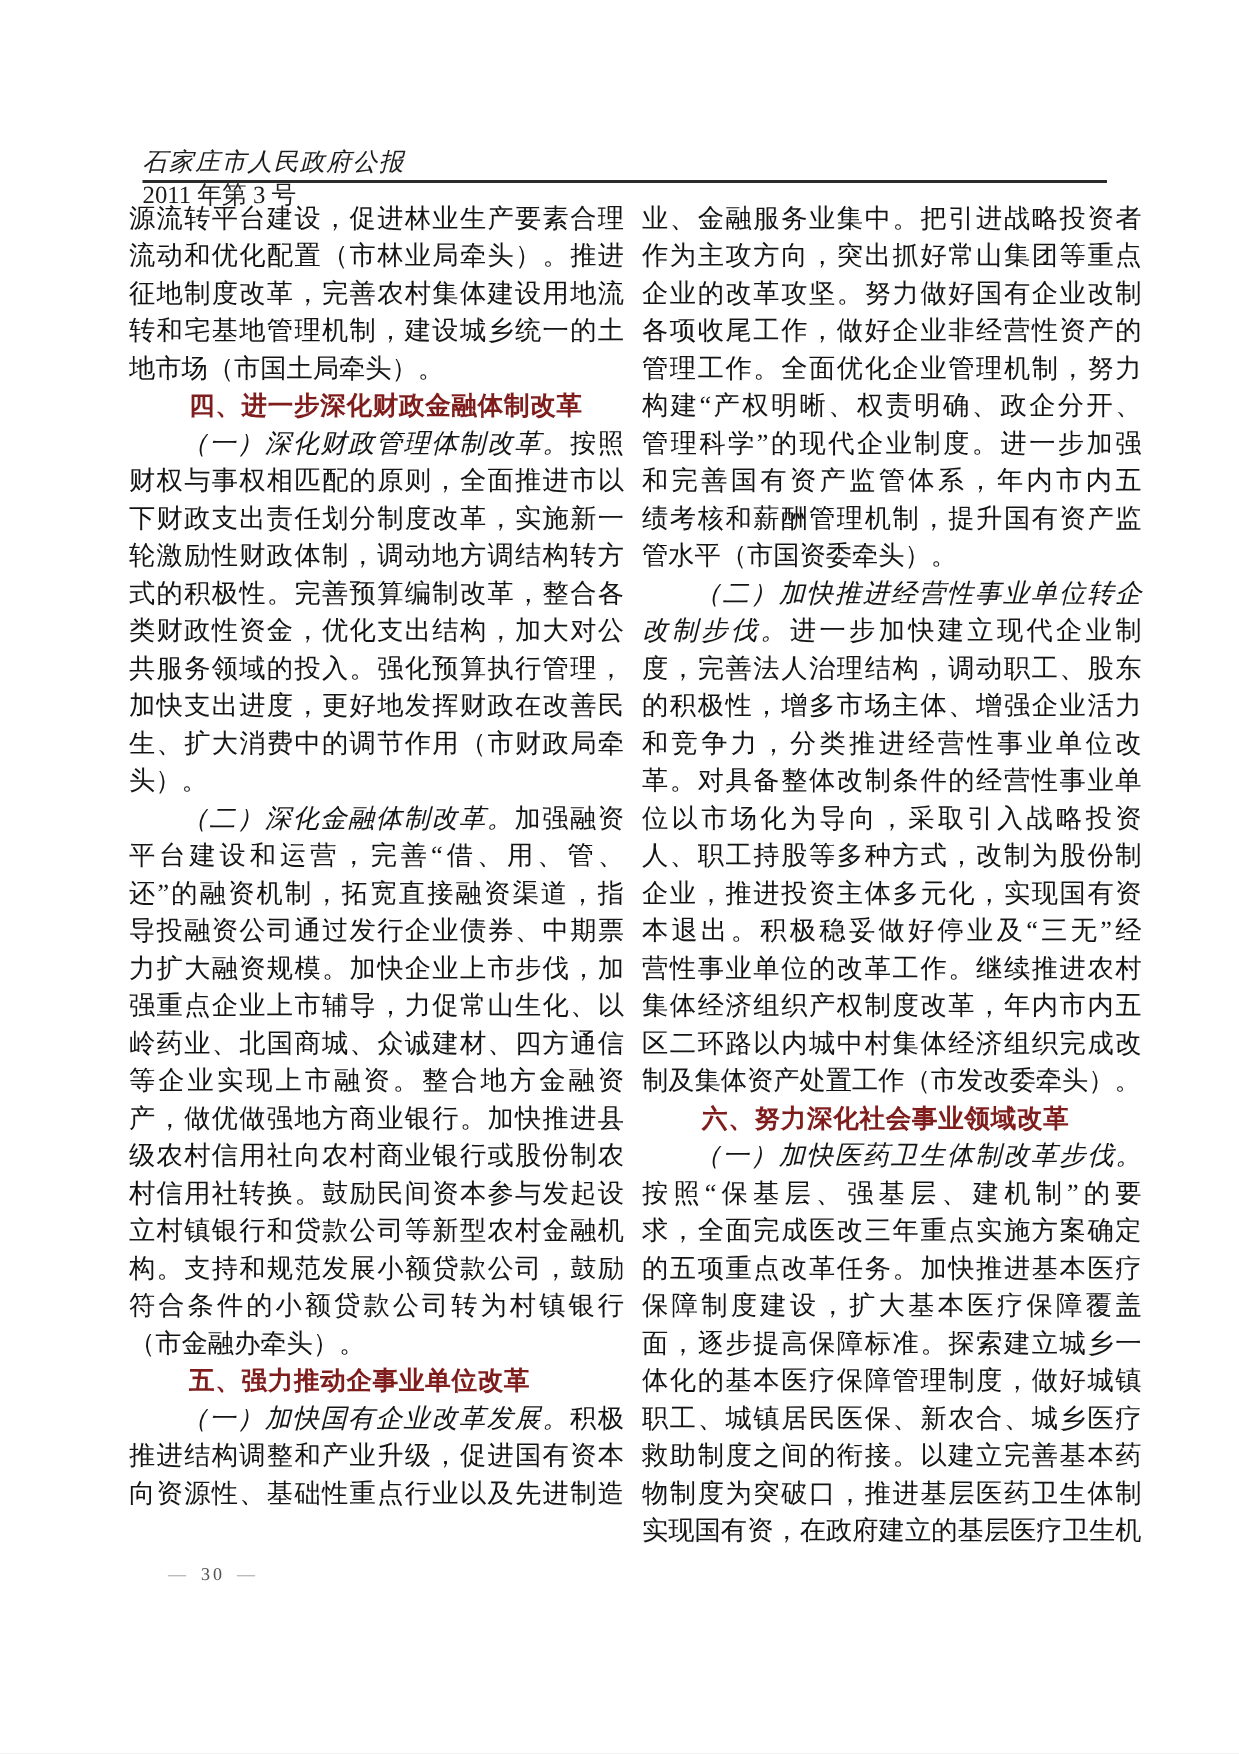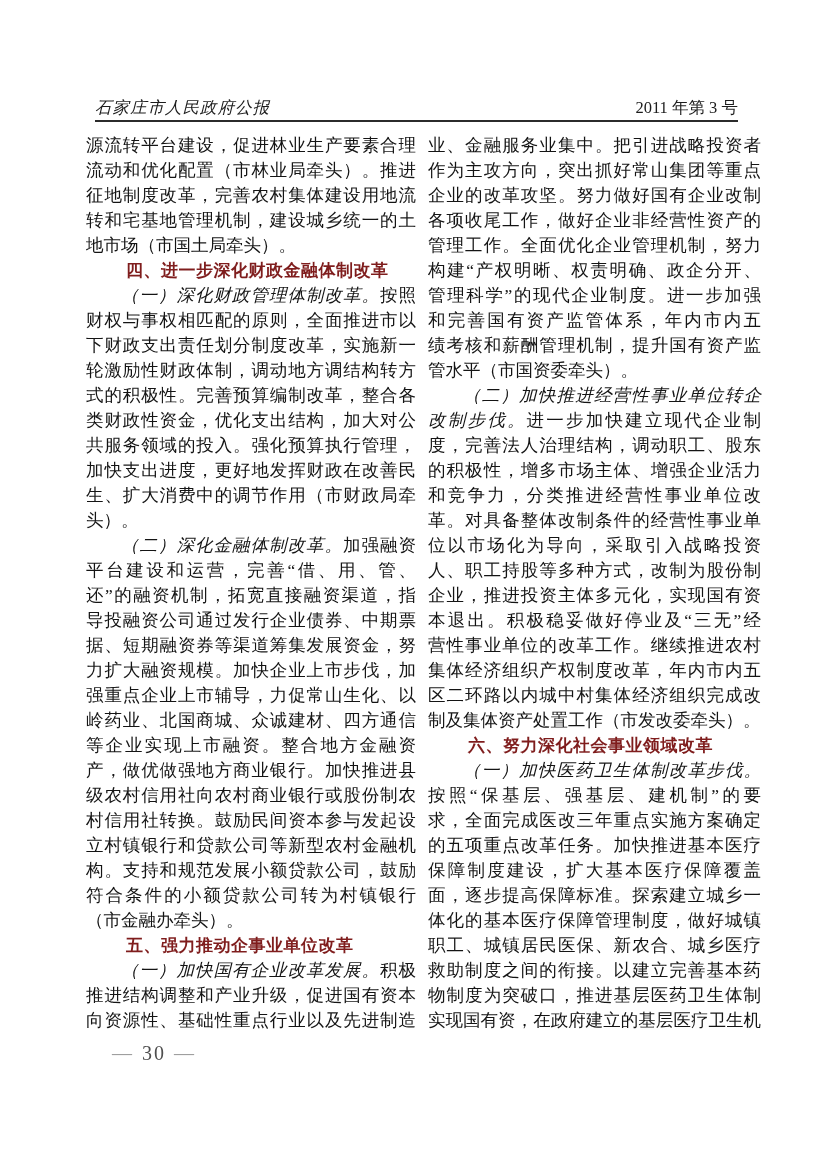--- a/index.html
+++ b/index.html
@@ -9,20 +9,21 @@
     background:#ffffff;
     font-family:"Liberation Serif","DejaVu Serif",serif;
     color:#151515;
     overflow:hidden;
     margin:0 auto;
   }
   .header{
     position:absolute;top:97px;left:95px;width:643px;
     display:flex;justify-content:space-between;align-items:baseline;
     font-size:16.5px;
+    flex-direction:column;
   }
   .journal-title{
     font-style:italic;
     letter-spacing:1px;
     color:#1c1c1c;
   }
   .issue-label{
     font-style:normal;
     color:#1c1c1c;
   }
@@ -59,21 +60,21 @@
     font-family:"Liberation Sans","DejaVu Sans",sans-serif;
     font-weight:700;
     font-size:17px;
     letter-spacing:0.5px;
     color:#7f1d1d;
     white-space:nowrap;
   }
   .kai{font-style:italic;}
   .footer{
     position:absolute;top:1042px;left:104px;
-    font-size:20px;
+    font-size:12px;
     letter-spacing:2px;
     white-space:nowrap;
   }
   .footer .dash{color:#9a9a9a;padding:0 8px;}
   .footer .num{color:#4f4f4f;}
 </style>
 </head>
 <body>
 
 <div class="page">
@@ -104,21 +105,20 @@
           <div class="line">共服务领域的投入。强化预算执行管理，</div>
           <div class="line">加快支出进度，更好地发挥财政在改善民</div>
           <div class="line">生、扩大消费中的调节作用（市财政局牵</div>
           <div class="line last">头）。</div>
         </div>
         <div class="para">
           <div class="line first"><span class="kai">（二）深化金融体制改革。</span><span class="">加强融资</span></div>
           <div class="line">平台建设和运营，完善“借、用、管、</div>
           <div class="line">还”的融资机制，拓宽直接融资渠道，指</div>
           <div class="line">导投融资公司通过发行企业债券、中期票</div>
-          <div class="line">据、短期融资券等渠道筹集发展资金，努</div>
           <div class="line">力扩大融资规模。加快企业上市步伐，加</div>
           <div class="line">强重点企业上市辅导，力促常山生化、以</div>
           <div class="line">岭药业、北国商城、众诚建材、四方通信</div>
           <div class="line">等企业实现上市融资。整合地方金融资</div>
           <div class="line">产，做优做强地方商业银行。加快推进县</div>
           <div class="line">级农村信用社向农村商业银行或股份制农</div>
           <div class="line">村信用社转换。鼓励民间资本参与发起设</div>
           <div class="line">立村镇银行和贷款公司等新型农村金融机</div>
           <div class="line">构。支持和规范发展小额贷款公司，鼓励</div>
           <div class="line">符合条件的小额贷款公司转为村镇银行</div>

